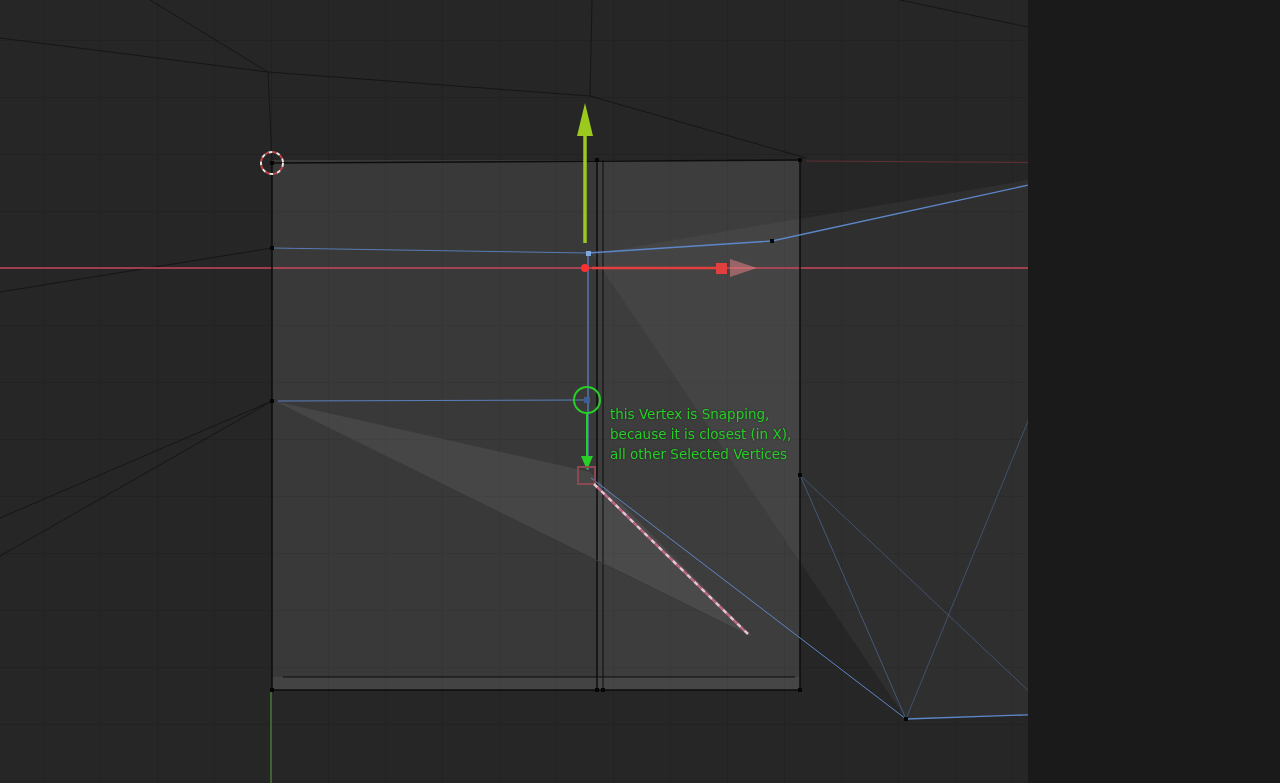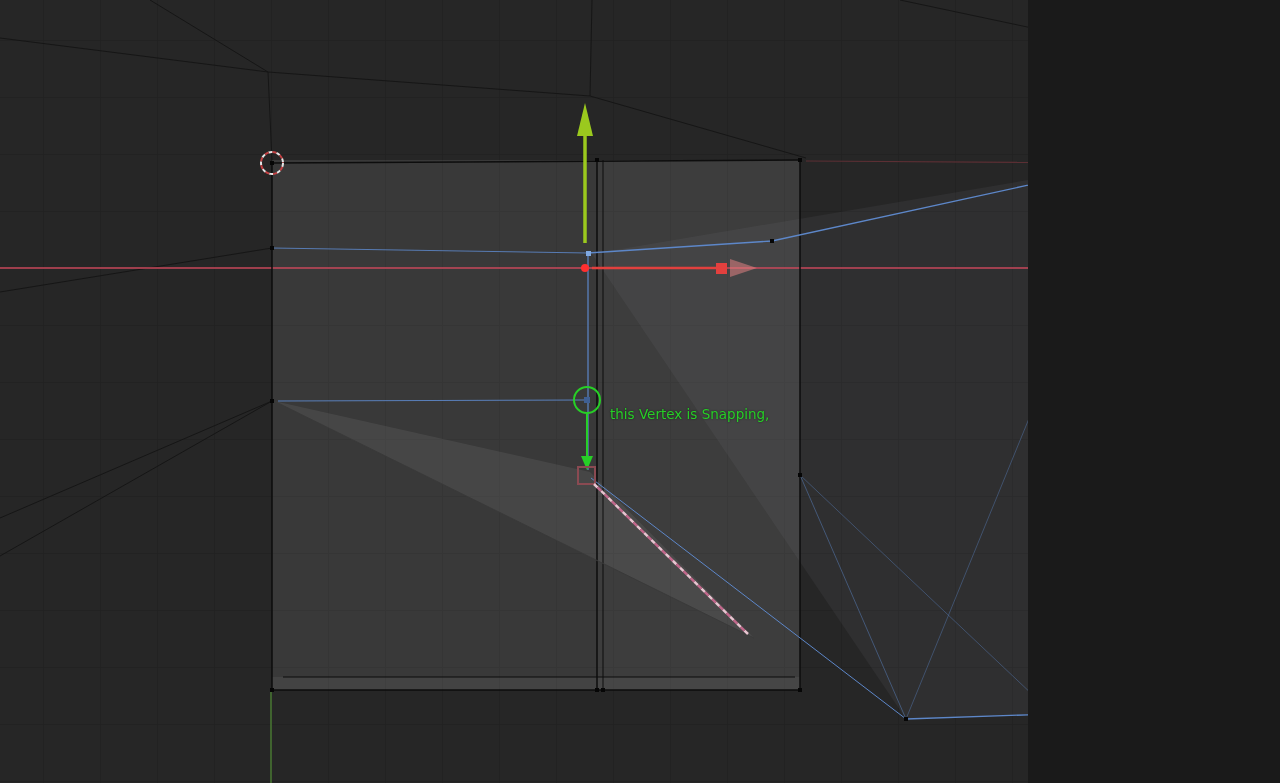--- a/index.html
+++ b/index.html
@@ -144,15 +144,17 @@
     <rect x="578" y="467" width="17" height="17" fill="none" stroke="#8a4a52" stroke-width="2"></rect>
 
     <g>
       <line x1="594" y1="484" x2="748" y2="634" stroke="#e8c4d0" stroke-width="2.5" stroke-dasharray="5 5"></line>
       <line x1="594" y1="484" x2="748" y2="634" stroke="#c2688c" stroke-width="2.5" stroke-dasharray="5 5" stroke-dashoffset="5"></line>
     </g>
   </svg>
 
   <div class="annotation">
     <div>this Vertex is Snapping,</div>
+    <div>because it is closest (in X),</div>
+    <div>all other Selected Vertices</div>
   </div>
 
 </div>
 
 </body></html>

